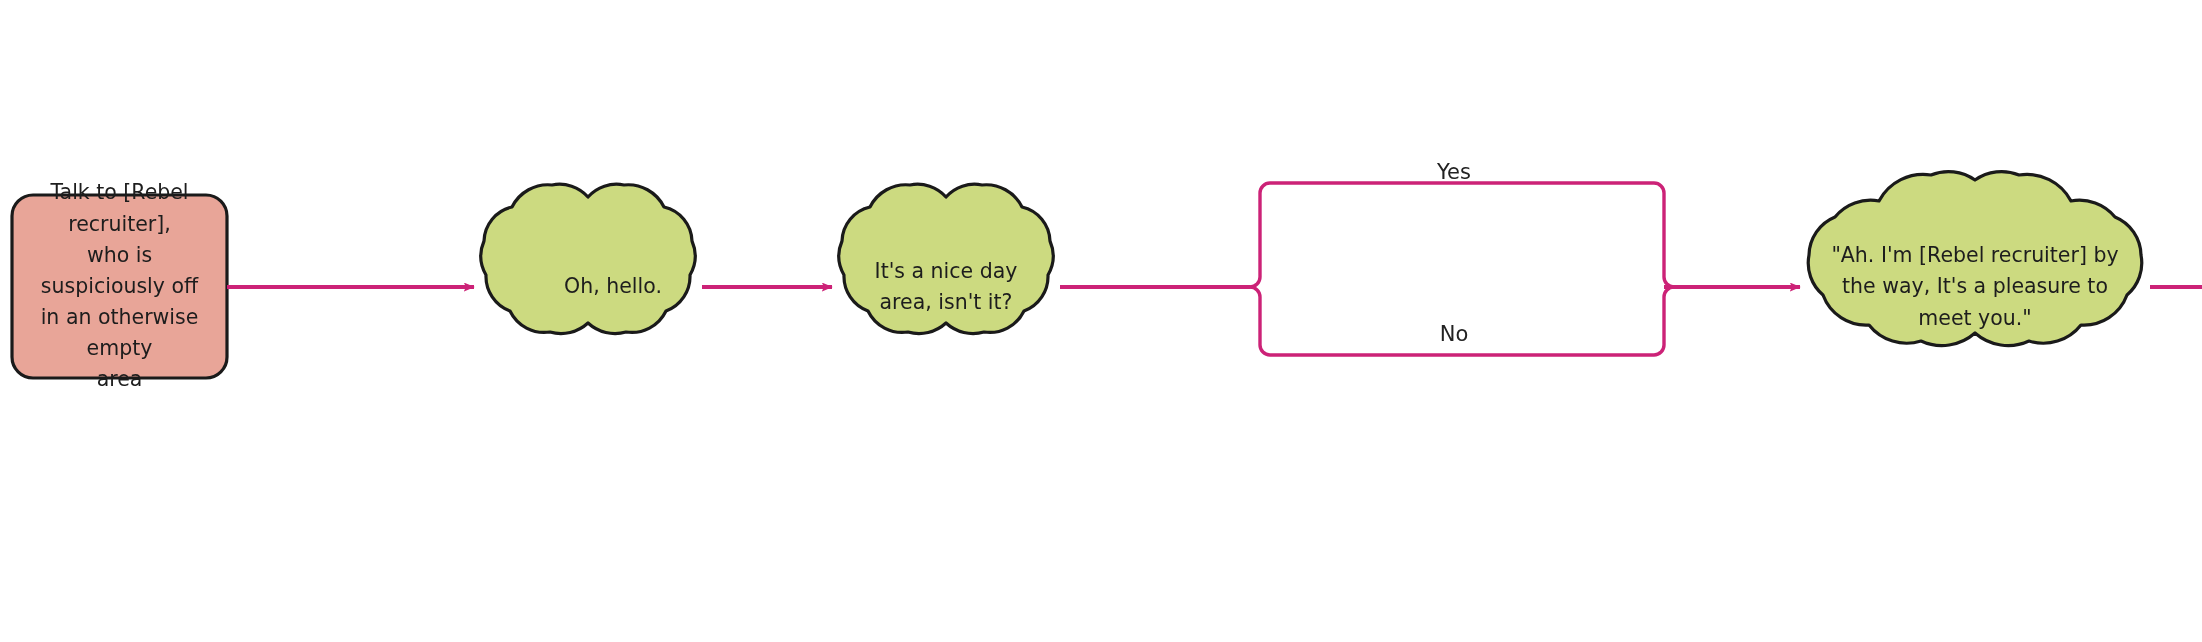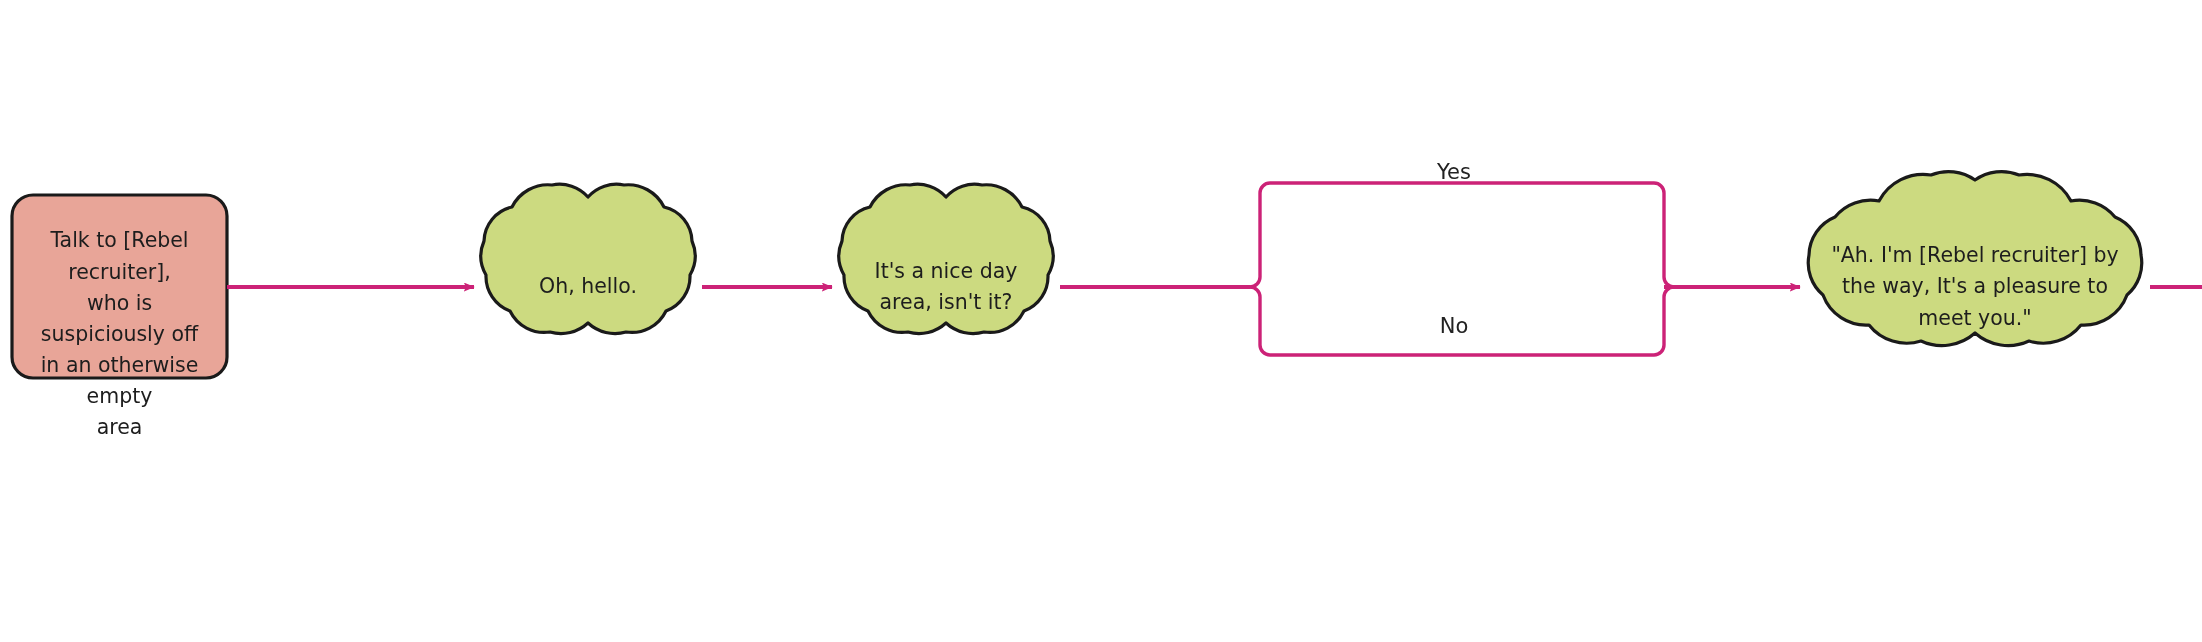--- a/index.html
+++ b/index.html
@@ -33,24 +33,23 @@
     white-space: pre-line;
   }
   #start-label {
     left: 12px;
     top: 195px;
     width: 215px;
     height: 183px;
     font-size: 20.5px;
     padding: 0 10px;
     box-sizing: border-box;
-    margin-top: 48px;
   }
   #cloud1-label {
-    left: 488px;
+    left: 513px;
     top: 197px;
     width: 200px;
     height: 180px;
     font-size: 20.5px;
   }
   #cloud2-label {
     left: 846px;
     top: 197px;
     width: 200px;
     height: 180px;
@@ -70,21 +69,21 @@
     text-align: center;
     pointer-events: none;
   }
   #yes-label {
     left: 1354px;
     top: 160px;
     width: 200px;
   }
   #no-label {
     left: 1354px;
-    top: 314px;
+    top: 322px;
     width: 200px;
     text-align: center;
   }
 </style>
 </head>
 <body>
 
 <svg id="canvas" viewBox="0 0 2202 642" xmlns="http://www.w3.org/2000/svg">
   <defs>
     <marker id="arrowhead" markerWidth="11" markerHeight="9" refX="10.2" refY="4.5" orient="auto" markerUnits="userSpaceOnUse">

